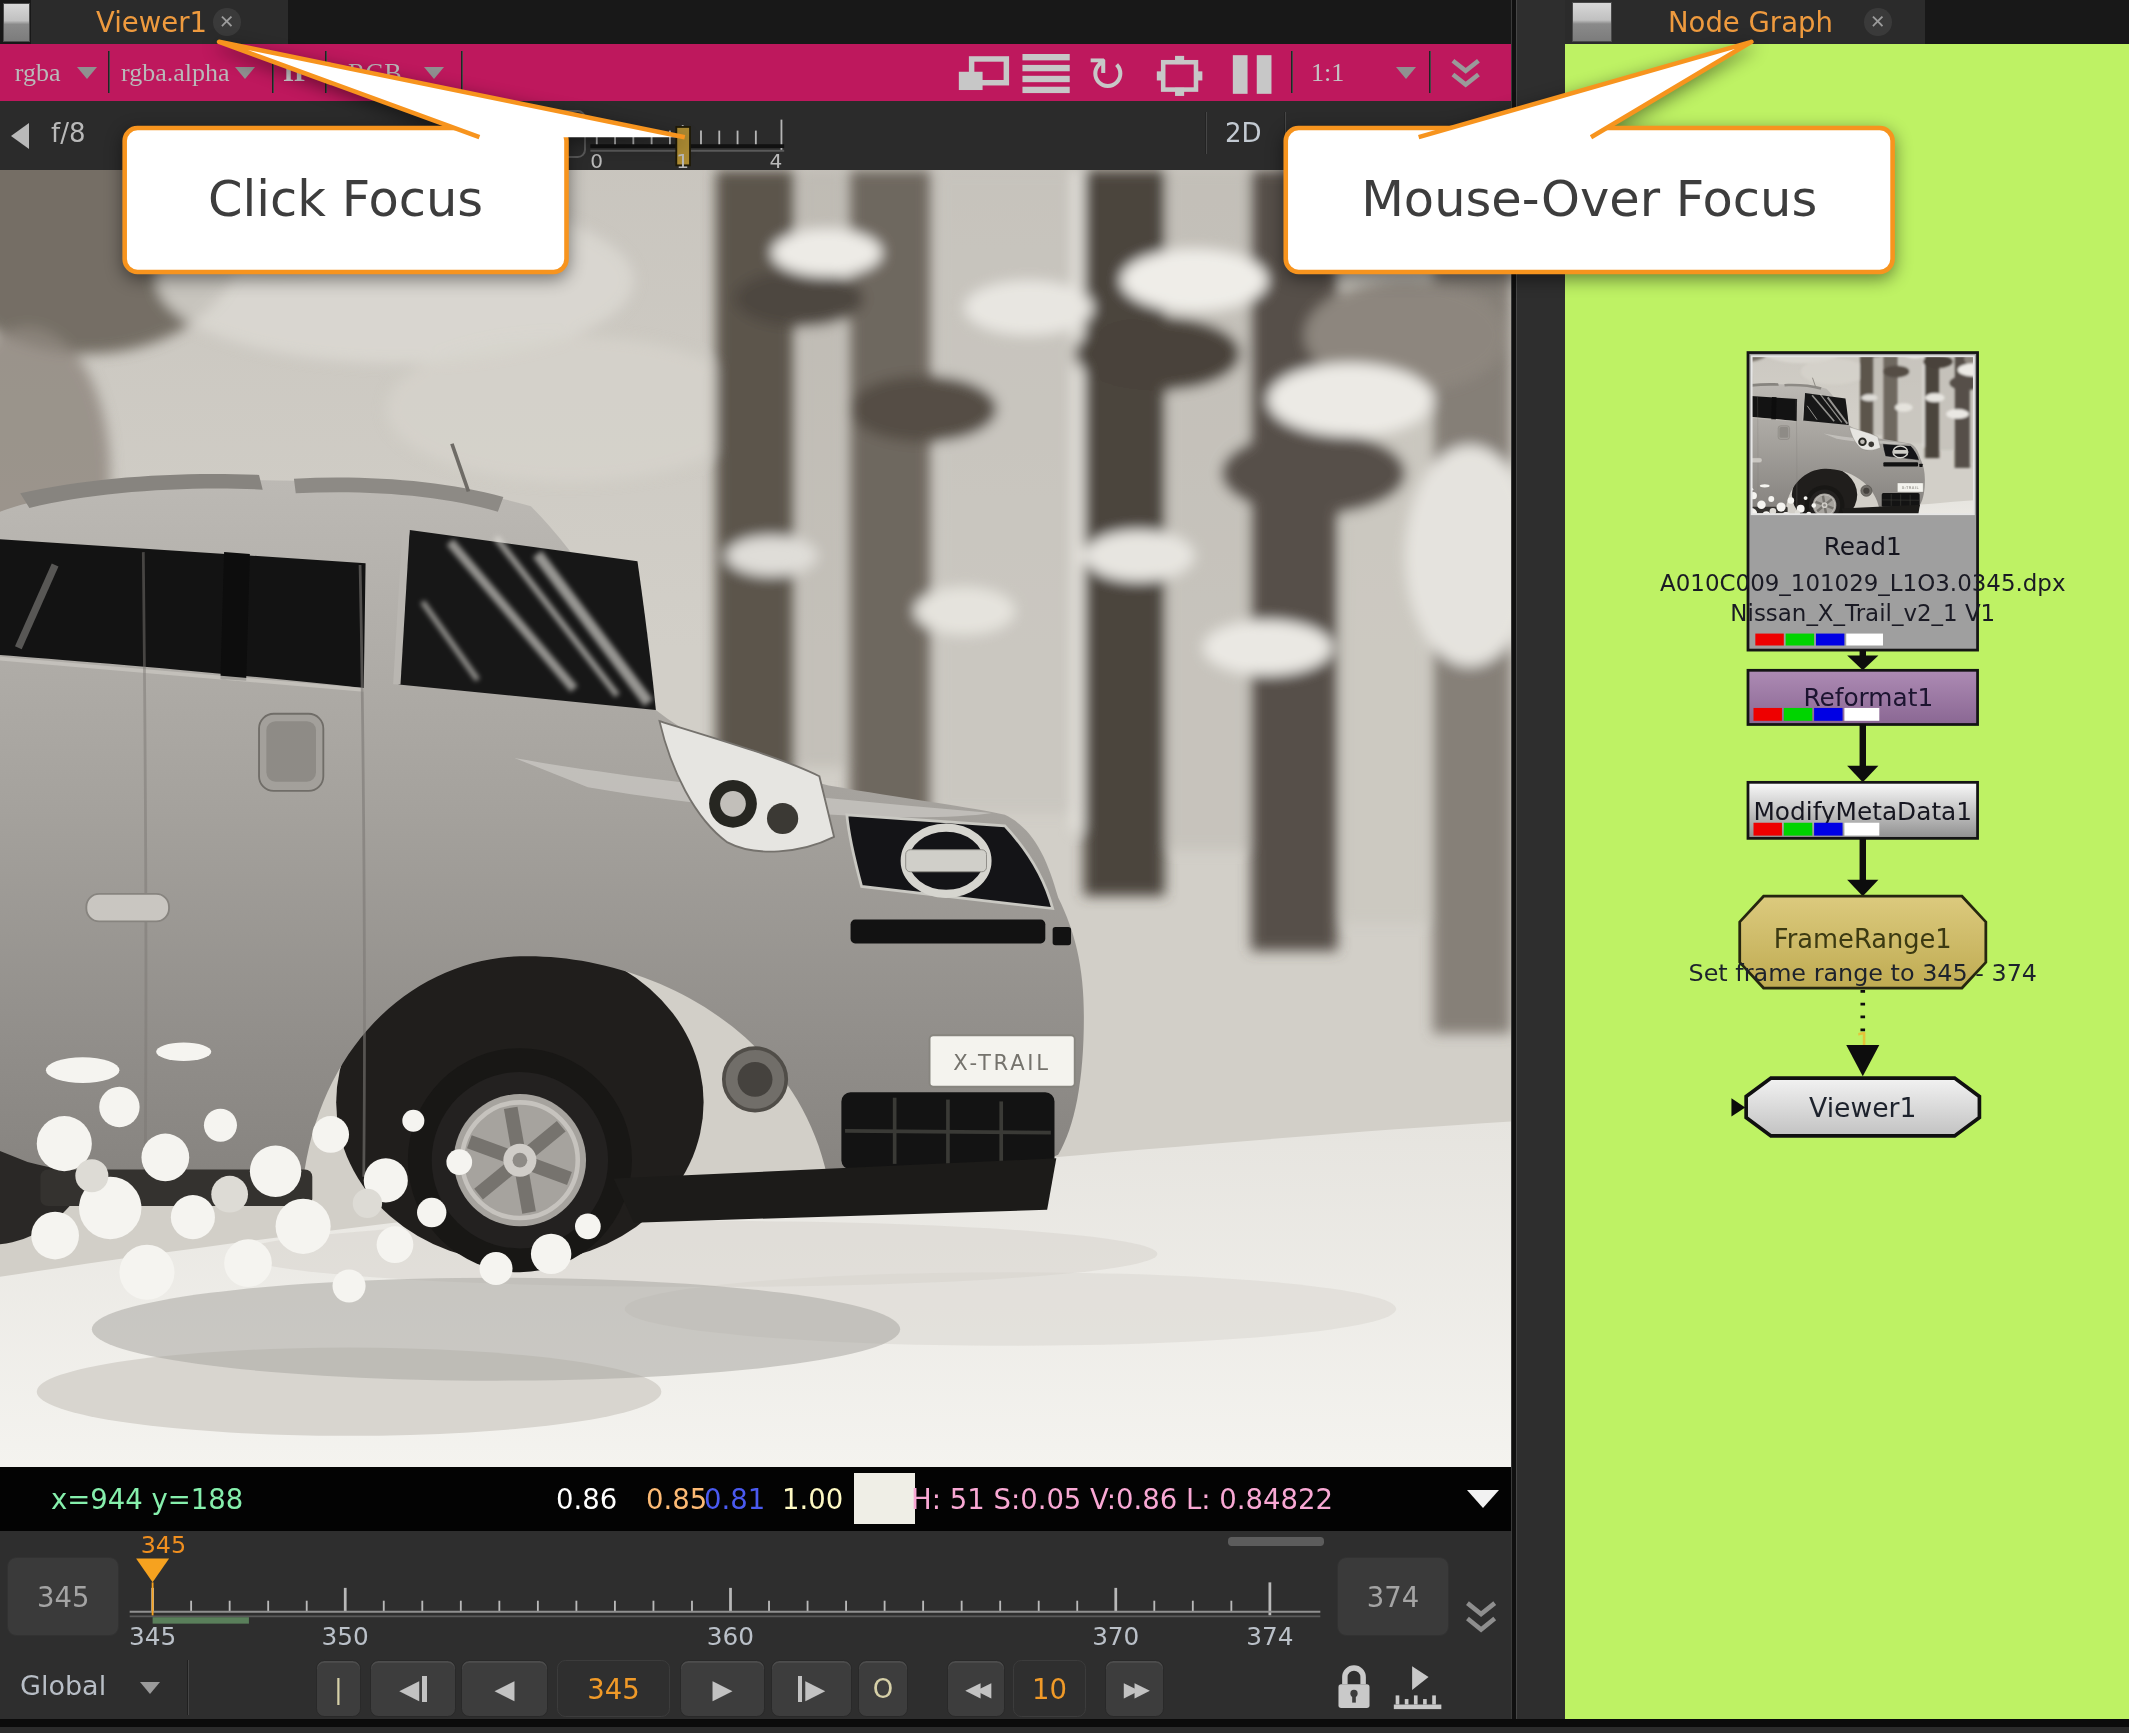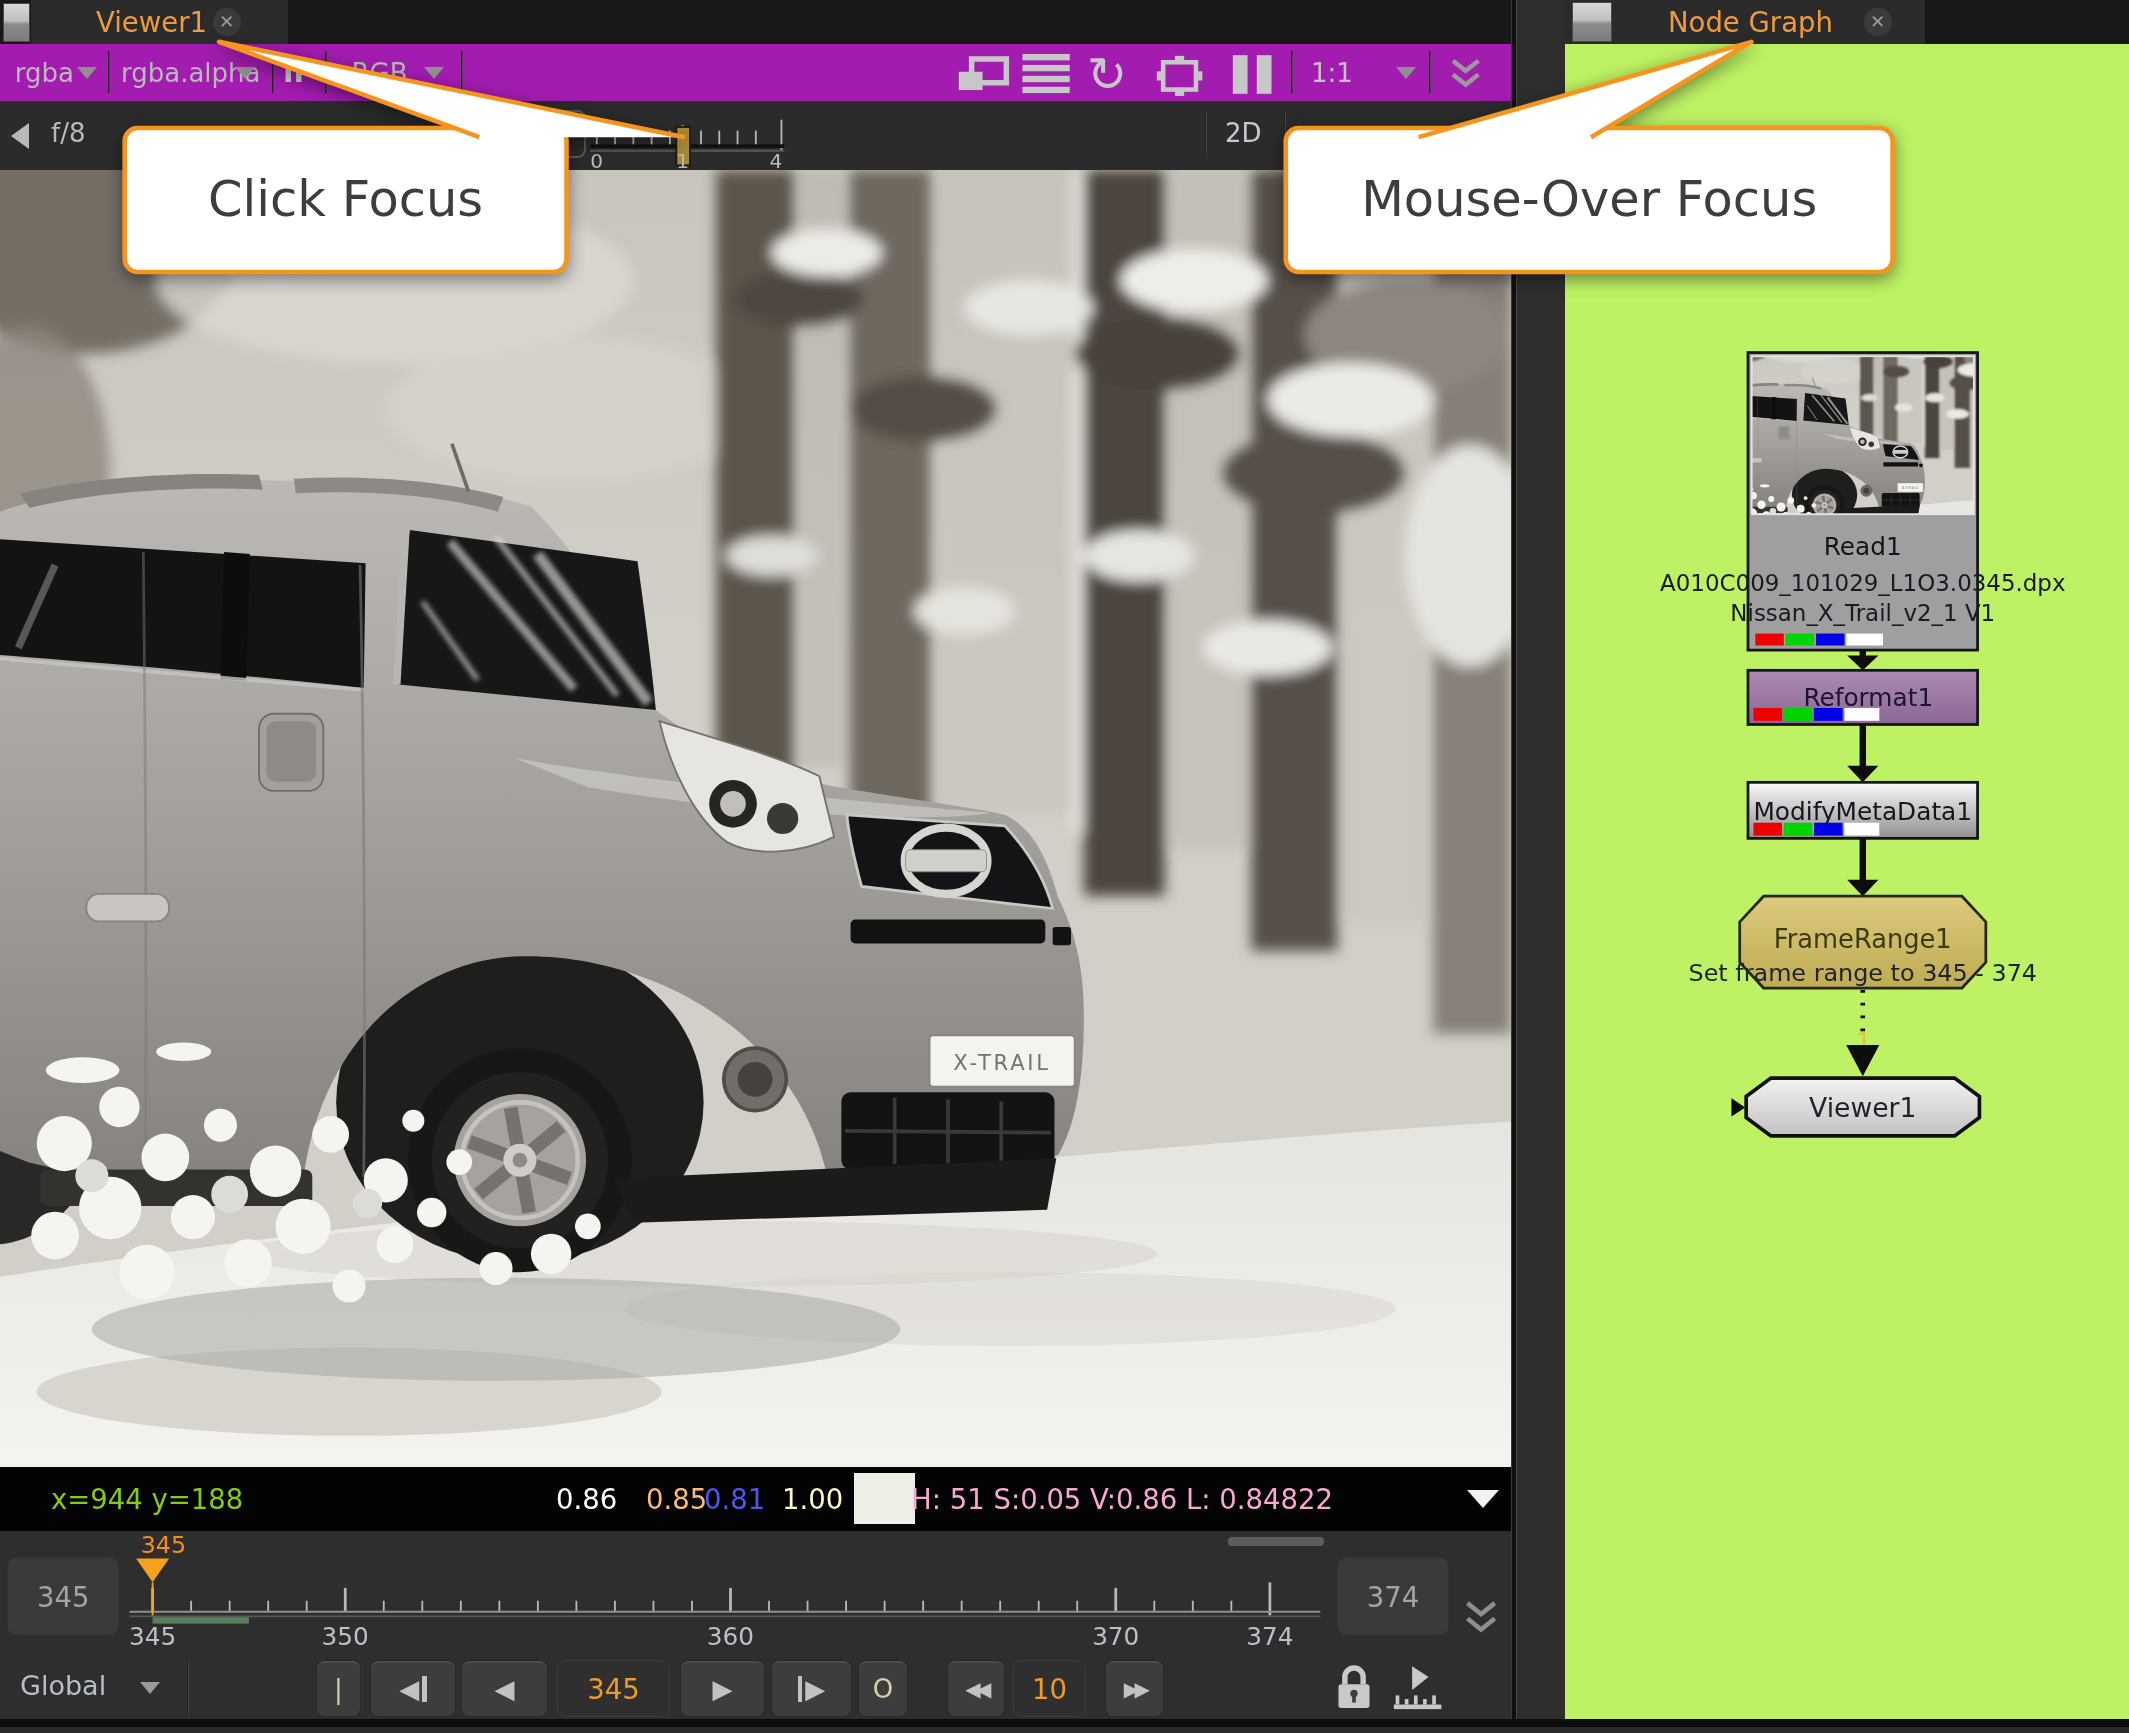--- a/index.html
+++ b/index.html
@@ -13,21 +13,21 @@
   #nodegraph-panel { left:1517px; top:0; width:597px; height:1734px; background:#bef264;margin-left:48px; }
   
   .tabbar { left:0; top:0; height:44px; background:#181818; width:100%; }
   .tab { position:absolute; top:0; height:44px; background:#2b2b2b; }
   .tab-label { position:absolute; top:6.4px; font-size:27.5px; color:#ee9a3e; white-space:nowrap; }
   .tab-close { position:absolute; top:8.3px; width:27.5px; height:27.5px; border-radius:13.8px;
     background:#3a3a3a; color:#9c9c9c; font-size:18.4px; text-align:center; line-height:27.5px; }
   .corner-icon { position:absolute; border:0.9px solid #4a4a4a;
     background:linear-gradient(180deg,#d8d8d8 0%,#c0c0c0 45%,#8a8a8a 55%,#7c7c7c 100%); }
   
-  #toolbar1 { left:0; top:44px; width:1511px; height:57px; background:#a21caf; }
+  #toolbar1 { left:0; top:44px; width:1511px; height:57px; background:#be185d;font-family:Liberation Serif, serif; }
   #toolbar2 { left:0; top:101px; width:1511px; height:69px; background:#2b2b2b; }
   .tb-text { position:absolute; color:#b9b9b9; font-size:26px; white-space:nowrap; }
   .tb-sep { position:absolute; top:7.3px; width:1.8px; height:42px; background:#232323; border-right:0.9px solid #464646; }
   .dd-arrow { position:absolute; width:0; height:0; border-left:10px solid transparent;
     border-right:10px solid transparent; border-top:12px solid #909090; }
   .icon-btn { position:absolute; }
   
   #viewer-image { left:0; top:170px; width:1511px; height:1297px; background:#d2cfc8; }
   #statusbar { left:0; top:1467px; width:1511px; height:64px; background:#030303; }
   .st { position:absolute; top:15.6px; font-size:27.5px; white-space:nowrap; }
@@ -290,21 +290,21 @@
     <div class="tb-sep" style="left:1205px;top:11px"></div>
     <div class="tb-text" style="left:1225px;top:16.5px;color:#c3cad2">2D</div>
     <div class="tb-sep" style="left:1284px;top:11px"></div>
   </div>
 
   <svg id="viewer-image" class="abs" viewBox="0 0 1645 1412">
     <use href="#scene"></use>
   </svg>
 
   <div id="statusbar" class="abs">
-    <span class="st" style="left:51px;color:#84cc16">x=944 y=188</span>
+    <span class="st" style="left:51px;color:#86efac">x=944 y=188</span>
     <span class="st" style="left:556px;color:#ffffff">0.86</span>
     <span class="st" style="left:646px;color:#fdba74">0.85</span>
     <span class="st" style="left:704px;color:#4a5af0">0.81</span>
     <span class="st" style="left:782px;color:#fef9c3">1.00</span>
     <div style="position:absolute;left:854px;top:6.4px;width:61px;height:51px;background:#efeee6"></div>
     <span class="st" style="left:911px;color:#f9a8d4">H: 51 S:0.05 V:0.86 L: 0.84822</span>
     <div style="position:absolute;left:1467px;top:23px;width:0;height:0;border-left:16.5px solid transparent;border-right:16.5px solid transparent;border-top:18.4px solid #f2f2f2"></div>
   </div>
 
   <div id="timeline" class="abs">

